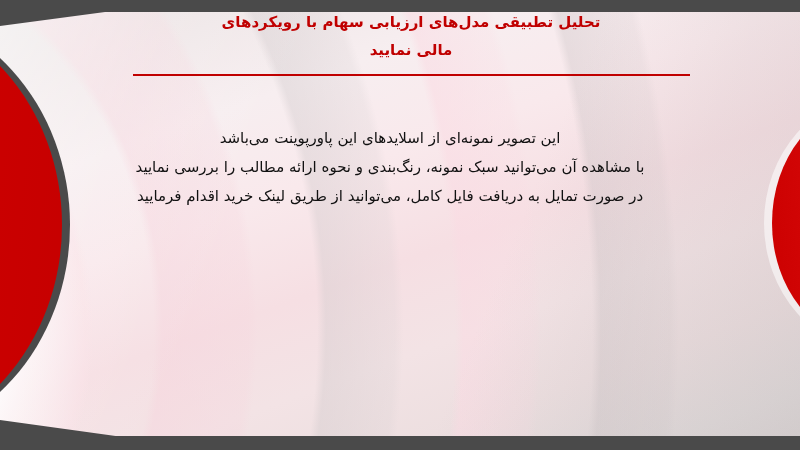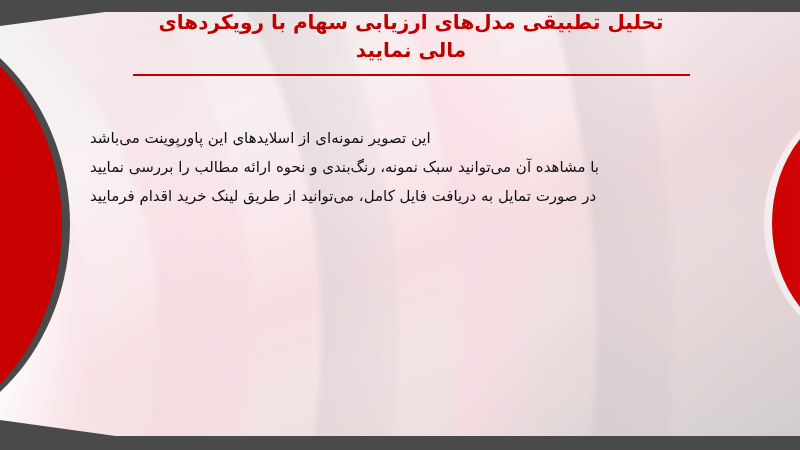--- a/index.html
+++ b/index.html
@@ -155,21 +155,21 @@
     position: absolute;
     left: 130px;
     top: 8px;
     width: 562px;
     z-index: 7;
     text-align: center;
     direction: rtl;
   }
   .title-line {
     color: #c00000;
-    font-size: 20px;
+    font-size: 15px;
     font-weight: bold;
     line-height: 28px;
     white-space: nowrap;
   }
   .title-rule {
     position: absolute;
     left: 133px;
     top: 74px;
     width: 557px;
     height: 0;
@@ -178,21 +178,21 @@
   }
 
   
   .body-block {
     position: absolute;
     right: 110px;
     top: 124px;
     width: 600px;
     z-index: 7;
     direction: rtl;
-    text-align: left;
+    text-align: center;
   }
   .body-line {
     color: #111111;
     font-size: 15px;
     font-weight: normal;
     line-height: 29px;
     white-space: nowrap;
   }
 </style>
 </head>

